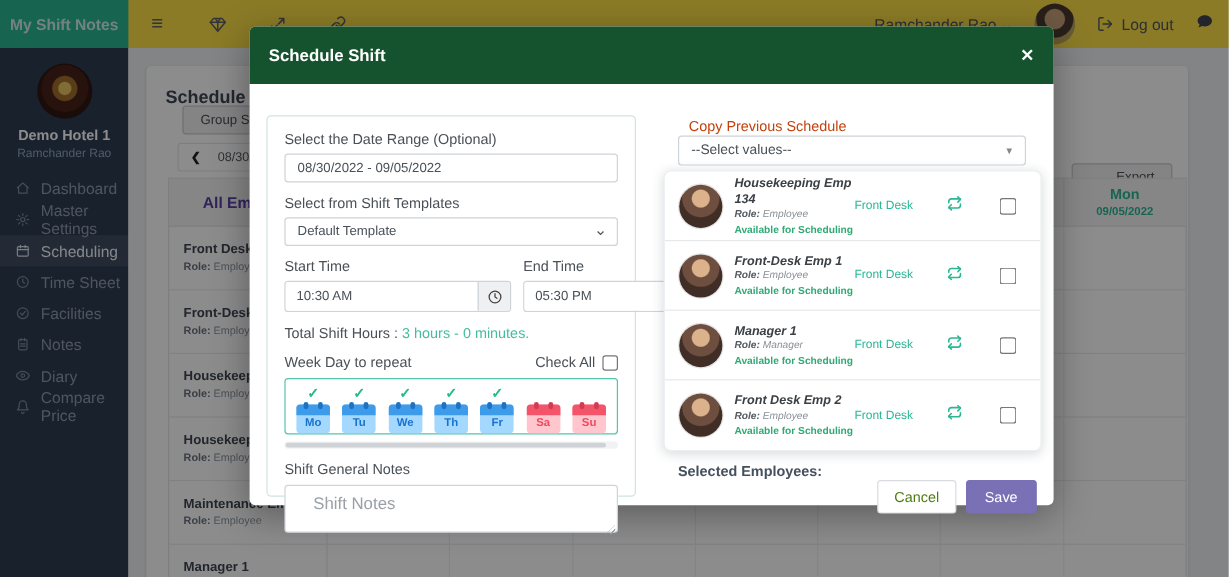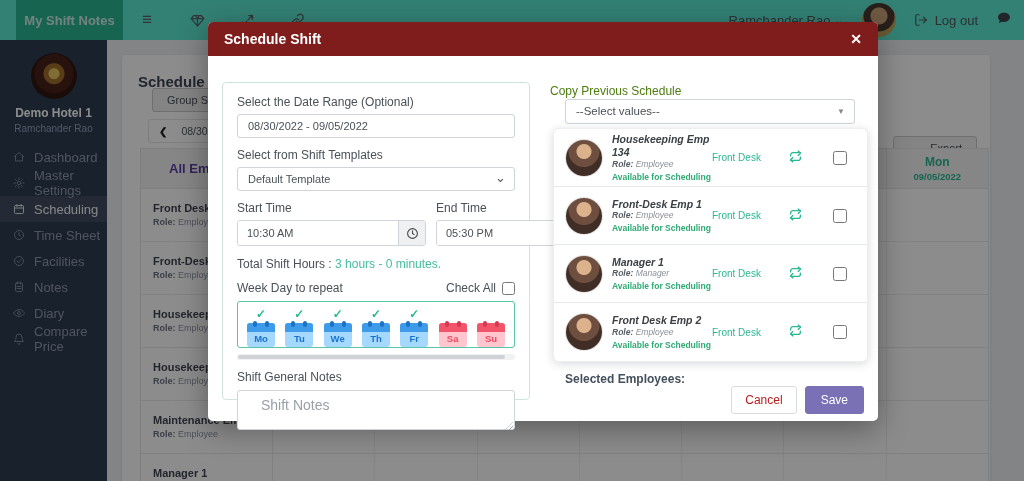--- a/index.html
+++ b/index.html
@@ -2,21 +2,21 @@
 <html><head>
 <meta charset="utf-8">
 <style>
   * { margin:0; padding:0; box-sizing:border-box; }
   html,body { background:#666; }
   .screen {
     position:relative; width:1024px; height:481px; overflow:hidden;
     font-family:"Liberation Sans", sans-serif; background:#eef1f4;
   }
   
-  .topbar { position:absolute; left:0; top:0; width:1024px; height:40px; background:#5eead4; display:flex; align-items:center; z-index:1;padding-left:16px; }
+  .topbar { position:absolute; left:0; top:0; width:1024px; height:40px; background:#fde047; display:flex; align-items:center; z-index:1; }
   .brand { width:107px; height:40px; background:#2ab793; color:rgba(255,255,255,.78); font-size:13px; font-weight:bold; display:flex; align-items:center; justify-content:center; }
   .tb-icons { display:flex; align-items:center; gap:34px; margin-left:16px; color:#5b626b; }
   .tb-ic { width:16px; height:16px; display:flex; align-items:center; justify-content:center; font-size:17px; cursor:pointer; }
   .tb-ic svg { width:15px; height:15px; stroke:#5b626b; fill:none; stroke-width:2; stroke-linecap:round; stroke-linejoin:round; }
   .tb-right { margin-left:auto; display:flex; align-items:center; gap:18px; padding-right:12px; }
   .tb-user { font-size:13px; color:#52575e; display:flex; align-items:center; gap:4px; cursor:pointer; }
   .tb-user .caret { font-size:11px; color:#777; }
   .tb-avatar { width:34px; height:34px; border-radius:50%; background:radial-gradient(circle at 50% 38%, #caa27a 0 8px, #4a3a30 9px 15px, #bfa75e 16px); cursor:pointer; }
   .tb-logout { display:flex; align-items:center; gap:7px; font-size:13px; color:#52575e; cursor:pointer; }
   .tb-logout svg { width:14px; height:14px; stroke:#52575e; fill:none; stroke-width:2; stroke-linecap:round; stroke-linejoin:round; }
@@ -53,21 +53,21 @@
   .td-emp { width:132px; border-right:1px solid #e9ebee; padding:13px 0 0 12px; overflow:hidden; }
   .td-emp .nm { font-size:11px; font-weight:bold; color:#3f4650; white-space:nowrap; }
   .td-emp .rl { font-size:9px; color:#8b95a1; margin-top:3px; white-space:nowrap; }
   .td-emp .rl b { color:#6b7280; font-weight:bold; }
   .td-day { flex:1; border-right:1px solid #eef0f2; }
   .td-day:last-child { border-right:none; }
   
   .overlay { position:absolute; inset:0; background:rgba(0,0,0,.45); z-index:5; }
   
   .modal { position:absolute; left:208px; top:22px; width:670px; height:399px; background:#fff; border-radius:5px; box-shadow:0 8px 30px rgba(0,0,0,.35); z-index:10; }
-  .m-head { height:34px; background:#7f1d1d; border-radius:5px 5px 0 0; display:flex; align-items:center; padding:0 16px; }
+  .m-head { height:48px; background:#14532d; border-radius:5px 5px 0 0; display:flex; align-items:center; padding:0 16px; }
   .m-title { color:#fff; font-size:14px; font-weight:bold; }
   .m-close { margin-left:auto; color:#fff; font-size:14px; font-weight:bold; cursor:pointer; }
   .m-body { position:relative; height:365px; }
   .form-box { position:absolute; left:14px; top:26px; width:308px; height:318px; border:1px solid #cfe4dd; border-radius:4px; padding:12px 14px; }
   .flabel { font-size:12px; color:#495057; margin-bottom:5px; }
   .finput { width:100%; height:24px; border:1px solid #ced4da; border-radius:3px; font-size:11px; color:#495057; padding:0 10px; font-family:inherit; background:#fff; }
   .fselect { position:relative; width:100%; height:24px; border:1px solid #ced4da; border-radius:3px; font-size:11px; color:#495057; padding:5px 10px; cursor:pointer; }
   .fselect .chev { position:absolute; right:8px; top:2px; font-size:13px; color:#555; }
   .mt { margin-top:10px; }
   .time-row { display:flex; gap:10px; margin-top:10px; }
@@ -96,40 +96,40 @@
   .day.off .cal .ring { background:#d43a50; }
   .day.off .cal .dl { color:#ee4a60; }
   .scrolltrack { margin-top:6px; height:6px; background:#f1f2f3; border-radius:3px; position:relative; }
   .scrollthumb { position:absolute; left:1px; top:1px; height:4px; width:96%; background:#cfd2d6; border-radius:2px; cursor:pointer; }
   .notes-wrap { position:relative; margin-top:6px; }
   .notes { width:100%; height:40px; border:1px solid #ced4da; border-radius:3px; font-size:14px; font-family:inherit; color:#495057; padding:6px 23px; resize:none; }
   .notes::placeholder { color:#9aa0a6; }
   .grip { position:absolute; right:2px; bottom:4px; width:8px; height:8px;
     background:repeating-linear-gradient(135deg, transparent 0 2px, #9aa 2px 3px); clip-path:polygon(100% 0, 100% 100%, 0 100%); }
   
-  .copy-label { position:absolute; left:342px; top:28px; font-size:12px; color:#4d7c0f; }
+  .copy-label { position:absolute; left:366px; top:28px; font-size:12px; color:#c2410c; }
   .copy-select { position:absolute; left:357px; top:43px; width:290px; height:25px; border:1px solid #ced4da; border-radius:3px; font-size:11.5px; color:#495057; padding:5px 10px; cursor:pointer; }
   .copy-select .car { position:absolute; right:9px; top:7px; font-size:8px; color:#888; }
   .emp-card { position:absolute; left:345px; top:72px; width:315px; height:234px; background:#fff; border:1px solid #eceef0; border-radius:6px; box-shadow:0 2px 10px rgba(40,50,60,.18); overflow:hidden; }
   .emp-row { height:58px; display:flex; align-items:center; padding:0 12px; border-bottom:1px solid #e6e9ec; }
   .emp-row:last-child { border-bottom:none; }
   .emp-avatar { width:36px; height:36px; border-radius:50%; flex:none;
     background:radial-gradient(circle at 50% 32%, #dcb28c 0 7px, #6e4f3f 8px 15px, #3f2d26 16px); box-shadow:0 0 0 1px #e2e2e2; }
   .emp-info { width:100px; margin-left:10px; font-style:italic; }
   .emp-name { font-size:10.5px; font-weight:bold; color:#3b4045; line-height:1.2; }
   .emp-role { font-size:8.5px; color:#8a9097; line-height:1.3; }
   .emp-role b { color:#555b61; }
   .emp-avail { font-size:8.5px; font-weight:bold; color:#2faa75; font-style:normal; margin-top:2px; }
   .emp-dept { width:64px; font-size:10px; color:#2ab793; }
   .emp-sync { width:38px; text-align:center; cursor:pointer; }
   .emp-sync svg { width:13px; height:13px; stroke:#2ab793; fill:none; stroke-width:2.4; stroke-linecap:round; stroke-linejoin:round; }
   .emp-cb { margin-left:auto; margin-right:8px; width:14px; height:14px; cursor:pointer; }
   .sel-label { position:absolute; left:357px; top:316px; font-size:12px; font-weight:bold; color:#44505c; }
   .m-foot { position:absolute; right:14px; top:330px; display:flex; gap:8px; }
-  .btn-cancel { font-size:12px; color:#b91c1c; background:#fff; border:1px solid #d8dbe0; border-radius:3px; padding:6px 13px; cursor:pointer; font-family:inherit; }
+  .btn-cancel { font-size:12px; color:#4d7c0f; background:#fff; border:1px solid #d8dbe0; border-radius:3px; padding:6px 13px; cursor:pointer; font-family:inherit; }
   .btn-save { font-size:12px; color:#fff; background:#7a70b5; border:1px solid #7a70b5; border-radius:3px; padding:6px 15px; cursor:pointer; font-family:inherit; }
 </style>
 </head>
 <body>
 
 <div class="screen">
 
   <div class="topbar">
     <div class="brand">My Shift Notes</div>
     <div class="tb-icons">

